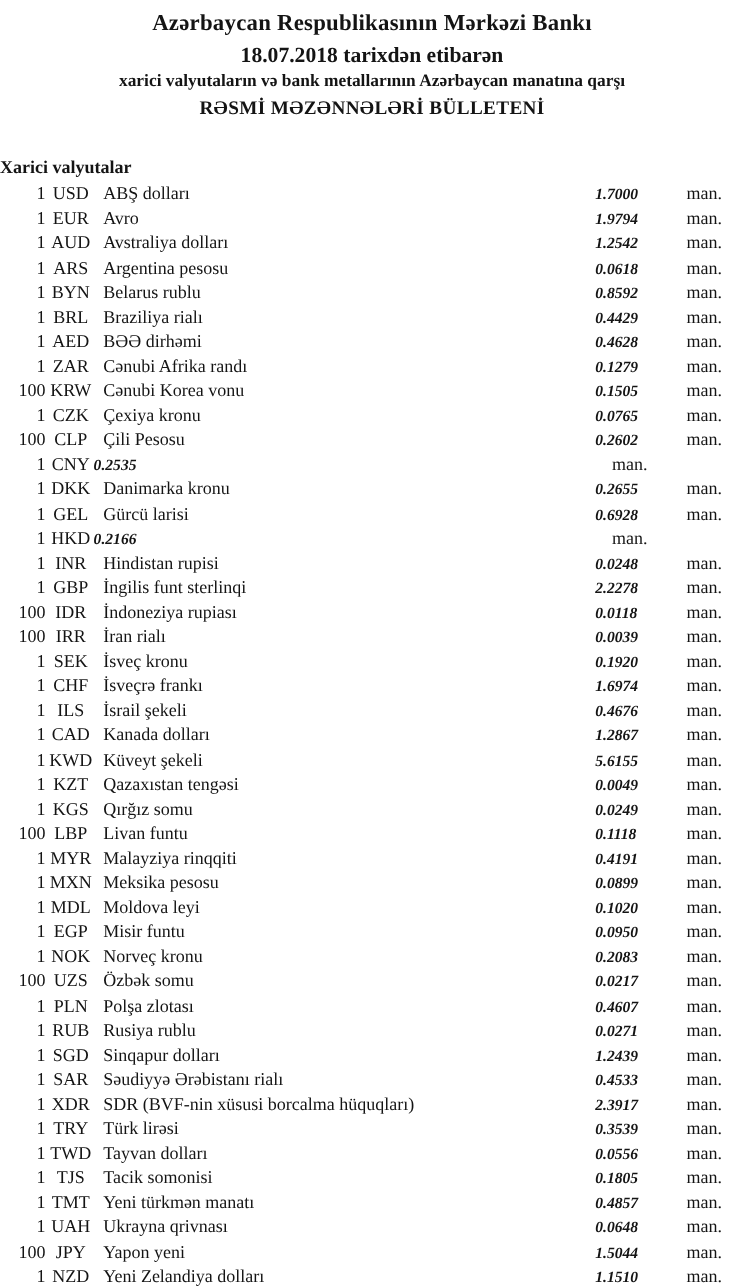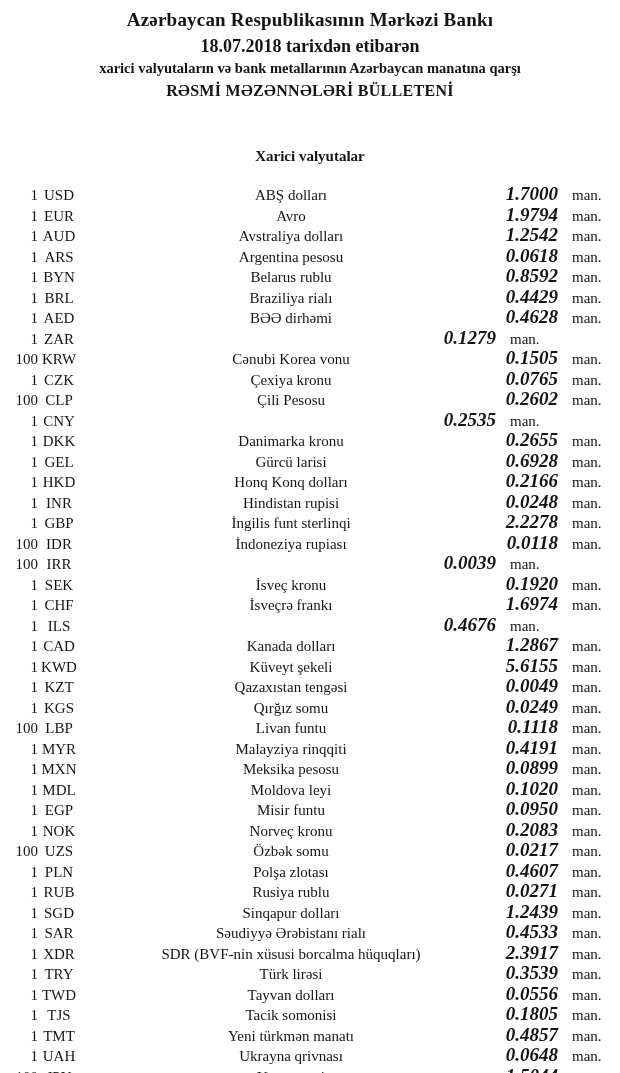--- a/index.html
+++ b/index.html
@@ -44,22 +44,21 @@
     font-size: 16px;
     font-weight: bold;
     margin: 0;
     padding-top: 4px;
     line-height: 19px;
     letter-spacing: 0.3px;
   }
   .section-title {
     font-size: 15px;
     font-weight: bold;
-    text-align: center;
-    margin: 16px;
+    margin: 0;
     padding-top: 31px;
     padding-bottom: 3px;
     line-height: 18px;
   }
   .rates-list {
     width: 620px;
   }
   .rate-row {
     display: grid;
     grid-template-columns: 40px 38px 1fr 62px 62px;
@@ -69,30 +68,29 @@
     font-size: 15px;
   }
   .cell-qty {
     text-align: right;
     padding-right: 2px;
   }
   .cell-code {
     text-align: center;
   }
   .cell-name {
-    text-align: center;
+    text-align: left;
     padding-left: 8px;
     white-space: nowrap;
     overflow: hidden;
   }
   .cell-value {
-    text-align: right;
     font-weight: bold;
     font-style: italic;
-    font-size: 19px;
+    font-size: 13px;
   }
   .cell-unit {
     text-align: left;
     padding-left: 14px;
   }
 </style>
 </head>
 <body>
 
 <div class="page">
@@ -152,20 +150,21 @@
       <div class="rate-row">
     <span class="cell-qty">1</span>
     <span class="cell-code">AED</span>
     <span class="cell-name">BƏƏ dirhəmi</span>
     <span class="cell-value">0.4628</span>
     <span class="cell-unit">man.</span>
   </div>
       <div class="rate-row">
     <span class="cell-qty">1</span>
     <span class="cell-code">ZAR</span>
+    <span class="cell-name">Cənubi Afrika randı</span>
     <span class="cell-value">0.1279</span>
     <span class="cell-unit">man.</span>
   </div>
       <div class="rate-row">
     <span class="cell-qty">100</span>
     <span class="cell-code">KRW</span>
     <span class="cell-name">Cənubi Korea vonu</span>
     <span class="cell-value">0.1505</span>
     <span class="cell-unit">man.</span>
   </div>
@@ -199,21 +198,20 @@
       <div class="rate-row">
     <span class="cell-qty">1</span>
     <span class="cell-code">GEL</span>
     <span class="cell-name">Gürcü larisi</span>
     <span class="cell-value">0.6928</span>
     <span class="cell-unit">man.</span>
   </div>
       <div class="rate-row">
     <span class="cell-qty">1</span>
     <span class="cell-code">HKD</span>
-    <span class="cell-name">Honq Konq dolları</span>
     <span class="cell-value">0.2166</span>
     <span class="cell-unit">man.</span>
   </div>
       <div class="rate-row">
     <span class="cell-qty">1</span>
     <span class="cell-code">INR</span>
     <span class="cell-name">Hindistan rupisi</span>
     <span class="cell-value">0.0248</span>
     <span class="cell-unit">man.</span>
   </div>
@@ -227,40 +225,42 @@
       <div class="rate-row">
     <span class="cell-qty">100</span>
     <span class="cell-code">IDR</span>
     <span class="cell-name">İndoneziya rupiası</span>
     <span class="cell-value">0.0118</span>
     <span class="cell-unit">man.</span>
   </div>
       <div class="rate-row">
     <span class="cell-qty">100</span>
     <span class="cell-code">IRR</span>
+    <span class="cell-name">İran rialı</span>
     <span class="cell-value">0.0039</span>
     <span class="cell-unit">man.</span>
   </div>
       <div class="rate-row">
     <span class="cell-qty">1</span>
     <span class="cell-code">SEK</span>
     <span class="cell-name">İsveç kronu</span>
     <span class="cell-value">0.1920</span>
     <span class="cell-unit">man.</span>
   </div>
       <div class="rate-row">
     <span class="cell-qty">1</span>
     <span class="cell-code">CHF</span>
     <span class="cell-name">İsveçrə frankı</span>
     <span class="cell-value">1.6974</span>
     <span class="cell-unit">man.</span>
   </div>
       <div class="rate-row">
     <span class="cell-qty">1</span>
     <span class="cell-code">ILS</span>
+    <span class="cell-name">İsrail şekeli</span>
     <span class="cell-value">0.4676</span>
     <span class="cell-unit">man.</span>
   </div>
       <div class="rate-row">
     <span class="cell-qty">1</span>
     <span class="cell-code">CAD</span>
     <span class="cell-name">Kanada dolları</span>
     <span class="cell-value">1.2867</span>
     <span class="cell-unit">man.</span>
   </div>
@@ -407,18 +407,19 @@
       <div class="rate-row">
     <span class="cell-qty">100</span>
     <span class="cell-code">JPY</span>
     <span class="cell-name">Yapon yeni</span>
     <span class="cell-value">1.5044</span>
     <span class="cell-unit">man.</span>
   </div>
       <div class="rate-row">
     <span class="cell-qty">1</span>
     <span class="cell-code">NZD</span>
+    <span class="cell-name">Yeni Zelandiya dolları</span>
     <span class="cell-value">1.1510</span>
     <span class="cell-unit">man.</span>
   </div>
     </div>
 
 </div>
 
 </body></html>

